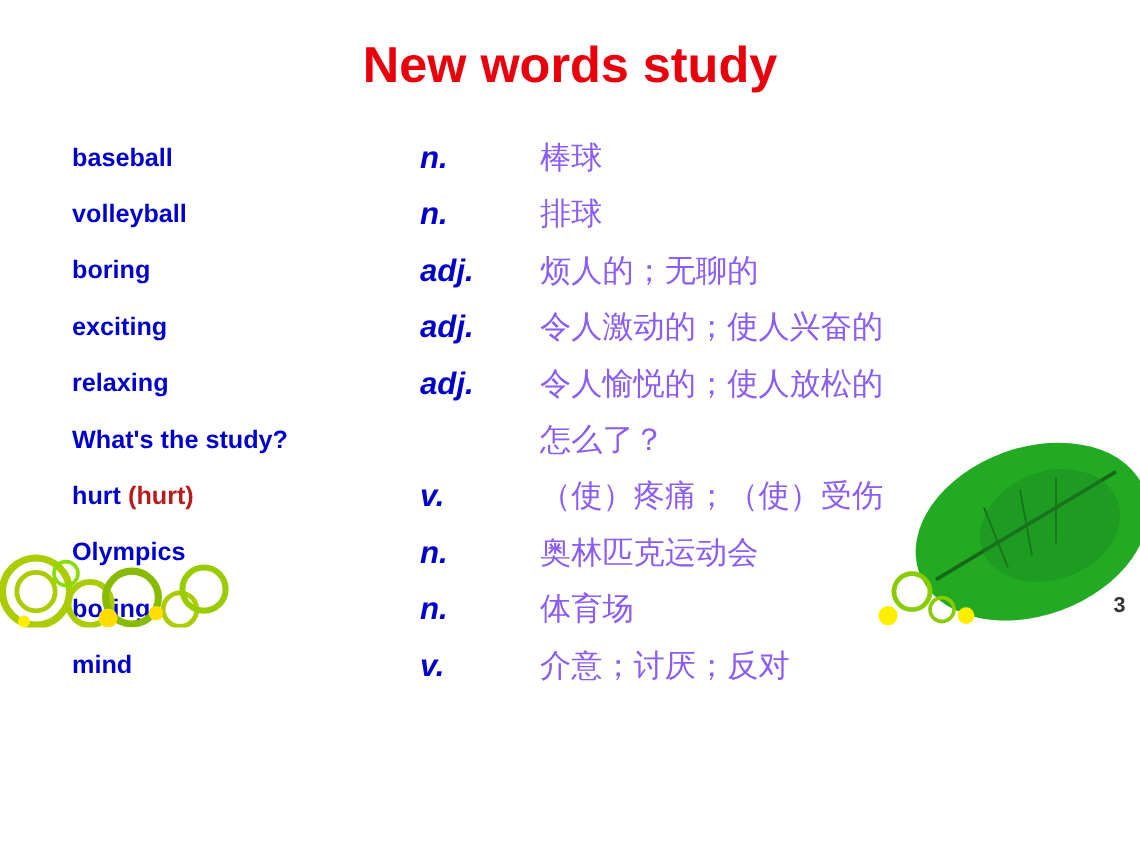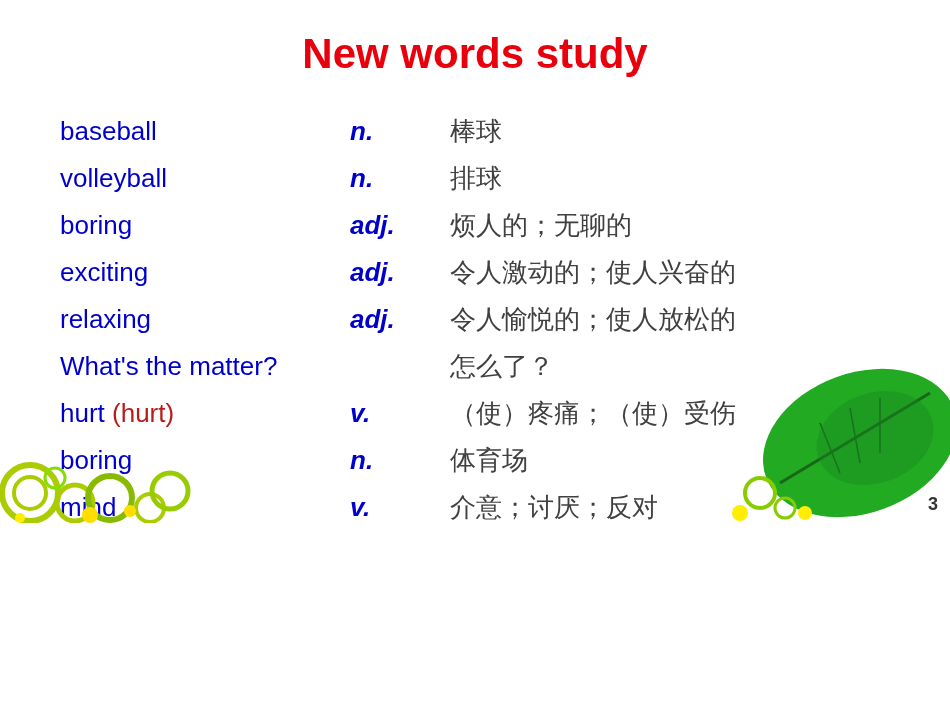--- a/index.html
+++ b/index.html
@@ -36,36 +36,36 @@
     }
 
     .vocab-table tr td {
       padding: 4px 0;
       vertical-align: middle;
       line-height: 1.5;
     }
 
     .col-word {
       width: 290px;
-      font-size: 26px;
-      font-weight: normal;
+      font-size: 21px;
+      font-weight: bold;
       color: #0000cc;
     }
 
     .col-pos {
       width: 100px;
       font-size: 26px;
       font-style: italic;
       font-weight: bold;
       color: #0000cc;
     }
 
     .col-cn {
       font-size: 26px;
-      color: #404040;
+      color: #8b5cf6;
     }
 
     .hurt-paren {
       color: #b91c1c;
       font-style: normal;
     }
 
     
     .deco-circles {
       position: absolute;
@@ -122,28 +122,33 @@
           <td class="col-word">exciting</td>
           <td class="col-pos">adj.</td>
           <td class="col-cn">令人激动的；使人兴奋的</td>
         </tr>
         <tr>
           <td class="col-word">relaxing</td>
           <td class="col-pos">adj.</td>
           <td class="col-cn">令人愉悦的；使人放松的</td>
         </tr>
         <tr>
-          <td class="col-word">What's the matter?</td>
+          <td class="col-word">What's the study?</td>
           <td class="col-pos"></td>
           <td class="col-cn">怎么了？</td>
         </tr>
         <tr>
           <td class="col-word">hurt  <span class="hurt-paren">(hurt)</span></td>
           <td class="col-pos">v.</td>
           <td class="col-cn">（使）疼痛；（使）受伤</td>
+        </tr>
+        <tr>
+          <td class="col-word">Olympics</td>
+          <td class="col-pos">n.</td>
+          <td class="col-cn">奥林匹克运动会</td>
         </tr>
         <tr>
           <td class="col-word">boring</td>
           <td class="col-pos">n.</td>
           <td class="col-cn">体育场</td>
         </tr>
         <tr>
           <td class="col-word">mind</td>
           <td class="col-pos">v.</td>
           <td class="col-cn">介意；讨厌；反对</td>

